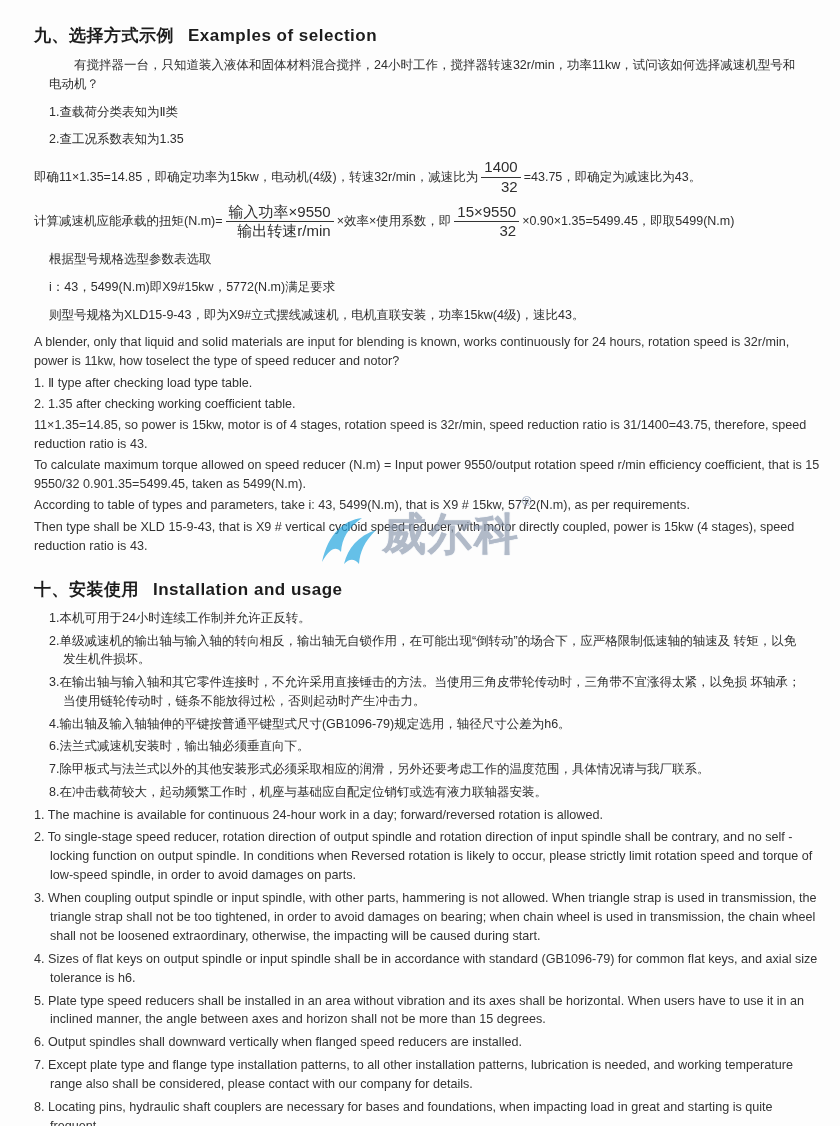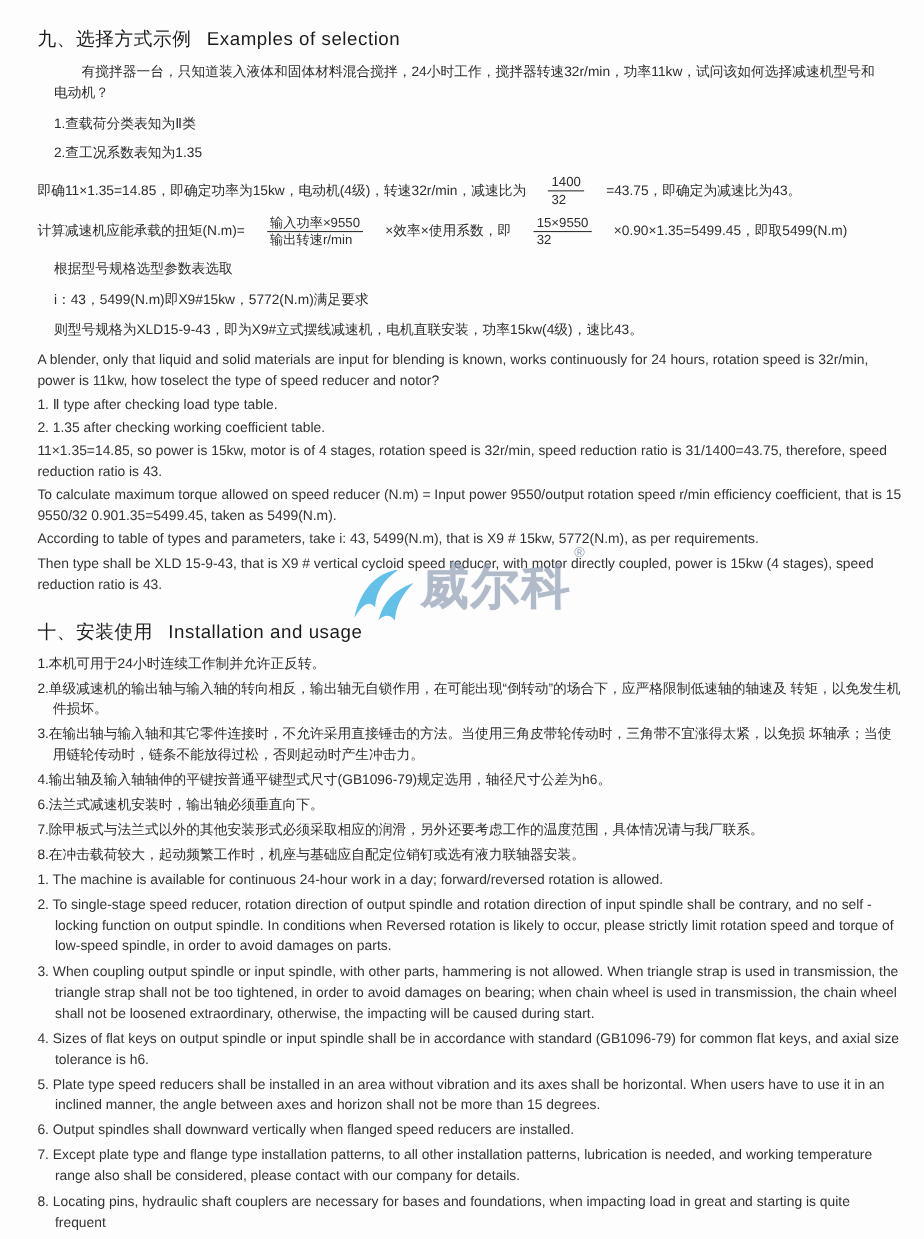--- a/index.html
+++ b/index.html
@@ -6,36 +6,36 @@
   body{
     width:840px;height:1126px;
     background:#fdfdfd;
     font-family:"Liberation Sans","DejaVu Sans",sans-serif;
     color:#2e2e2e;
     overflow:hidden;
     position:relative;
   }
   .page{position:relative;padding:24px 18px 0 34px;width:788px;}
 
-  .sec-h{font-size:17px;font-weight:normal;color:#1c1c1c;margin:0 0 8px 0;letter-spacing:0.5px;}
+  .sec-h{font-size:17px;font-weight:bold;color:#1c1c1c;margin:0 0 8px 0;letter-spacing:0.5px;}
   .sec-h .en{margin-left:14px;}
 
   .zh-line{font-size:12.5px;line-height:1.5;margin:9px 15px;}
   .intro{ text-indent:2em; }
 
   .formula-line{font-size:12.5px;margin:6px 0;display:flex;align-items:center;flex-wrap:wrap;}
-  .frac{display:inline-flex;flex-direction:column;align-items:flex-start;margin:0 20px;vertical-align:middle;font-size:12px;line-height:1.25;}
+  .frac{display:inline-flex;flex-direction:column;align-items:flex-end;margin:0 3px;vertical-align:middle;font-size:15px;line-height:1.25;}
   .frac .num{border-bottom:1.2px solid #333;padding:0 3px;}
   .frac .den{padding:0 3px;}
 
   .en-block{margin-top:10px;}
   .en-line{font-size:12.6px;line-height:1.52;margin:2px 0;color:#333;}
 
   .list{margin:0;}
-  .zh-item{font-size:12.5px;line-height:1.5;margin:4px 0;padding-left:14px;text-indent:-14px;color:#2e2e2e;}
+  .zh-item{font-size:12.5px;line-height:1.5;margin:4px 15px;padding-left:14px;text-indent:-14px;color:#2e2e2e;}
   .en-item{font-size:12.6px;line-height:1.5;margin:4px 0;padding-left:16px;text-indent:-16px;color:#333;}
 
   .sec{margin-top:22px;}
 
   
   .watermark{
     position:absolute;left:318px;top:512px;width:230px;height:82px;
     display:flex;align-items:flex-start;opacity:0.8;pointer-events:none;
   }
   .watermark .glyphs{

